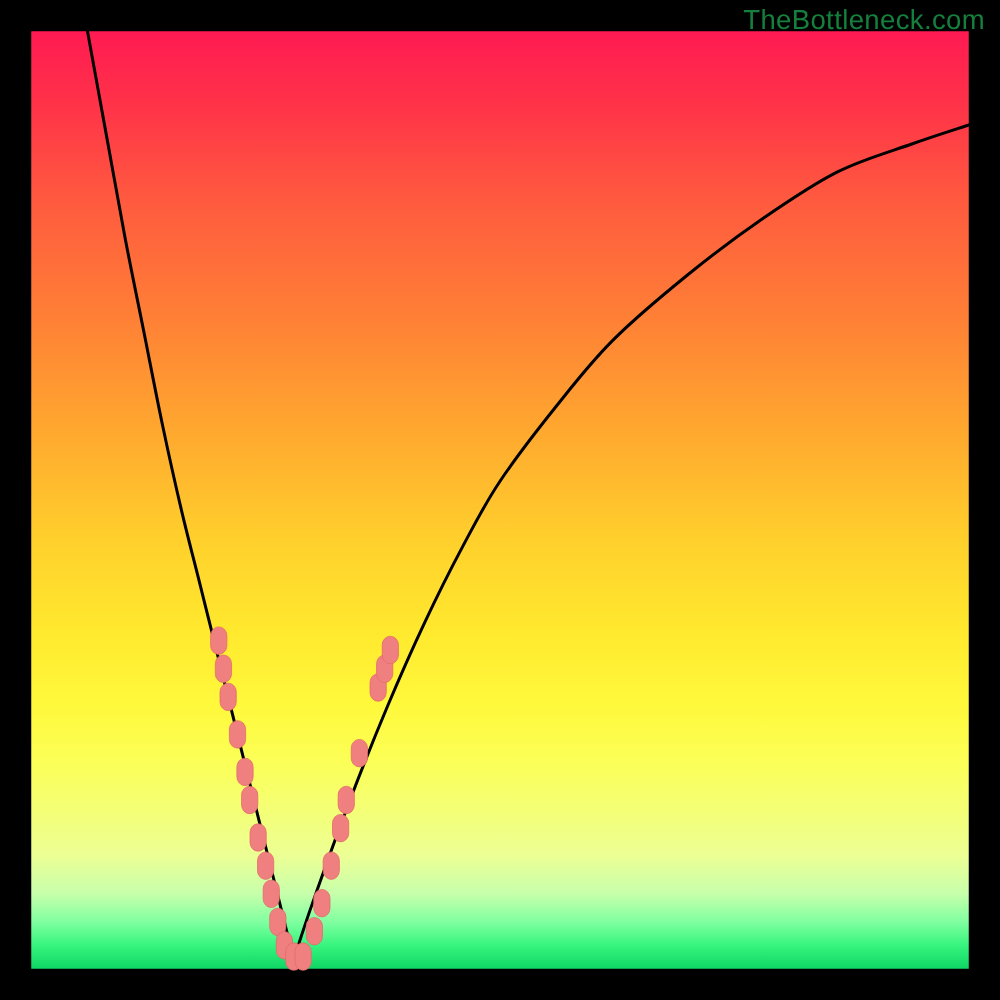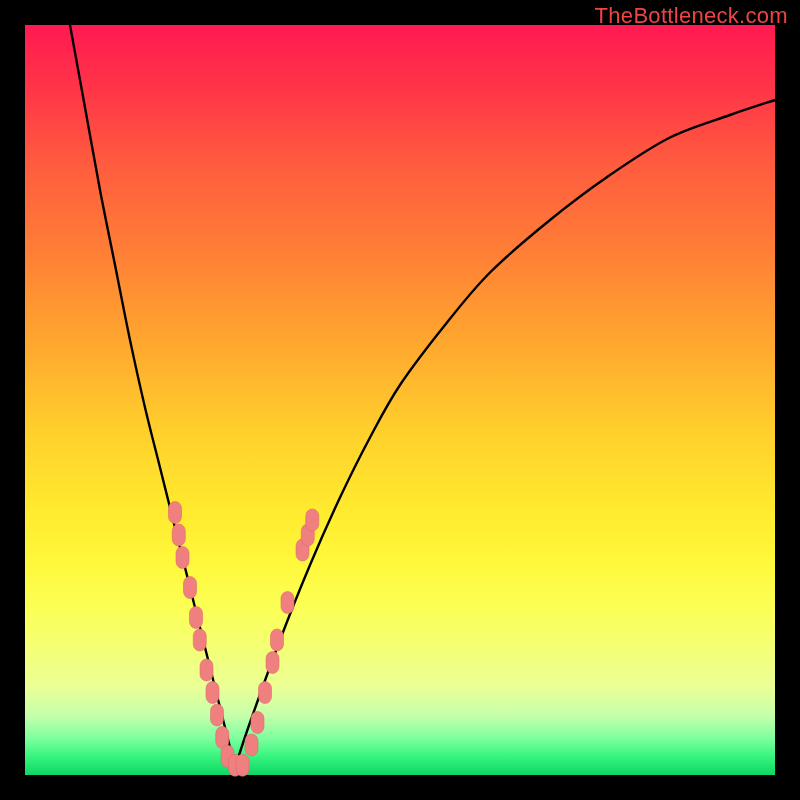--- a/index.html
+++ b/index.html
@@ -41,21 +41,21 @@
       #c7ffab 92%,
       #80ffa0 95%,
       #37f57e 97.5%,
       #0fd665 100%
     );
   }
   .watermark {
     position: absolute;
     top: 3px;
     right: 12px;
-    color: #ef4444;
+    color: #15803d;
     font-size: 22px;
     font-weight: 500;
     letter-spacing: 0.3px;
   }
   svg.curves {
     position: absolute;
     left: 25px;
     top: 25px;
     width: 750px;
     height: 750px;

